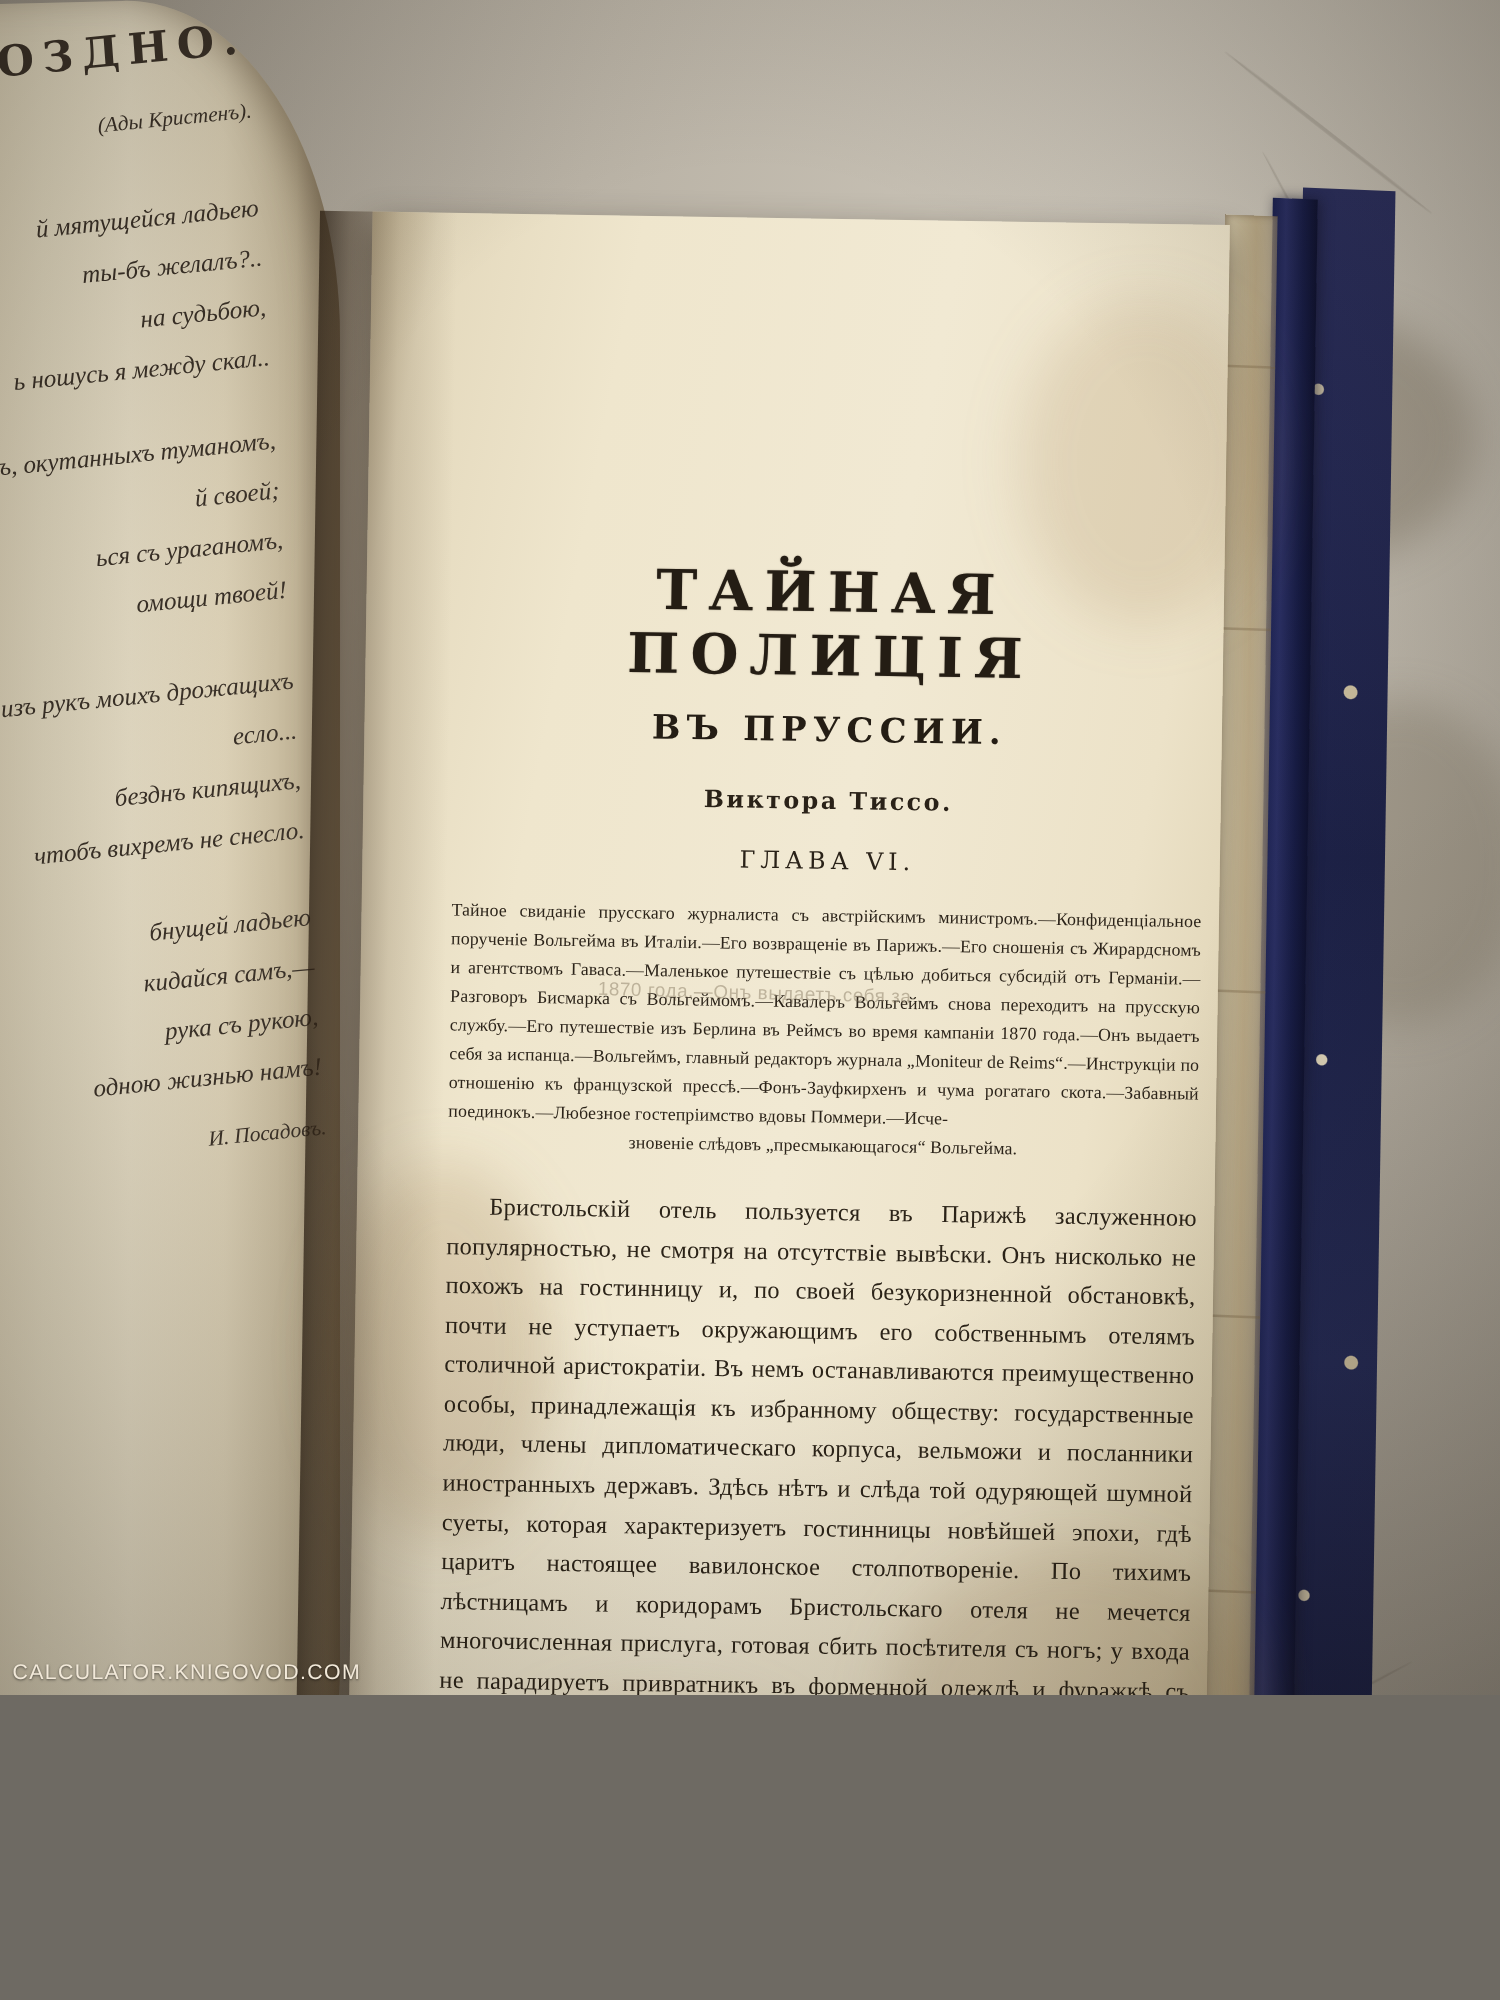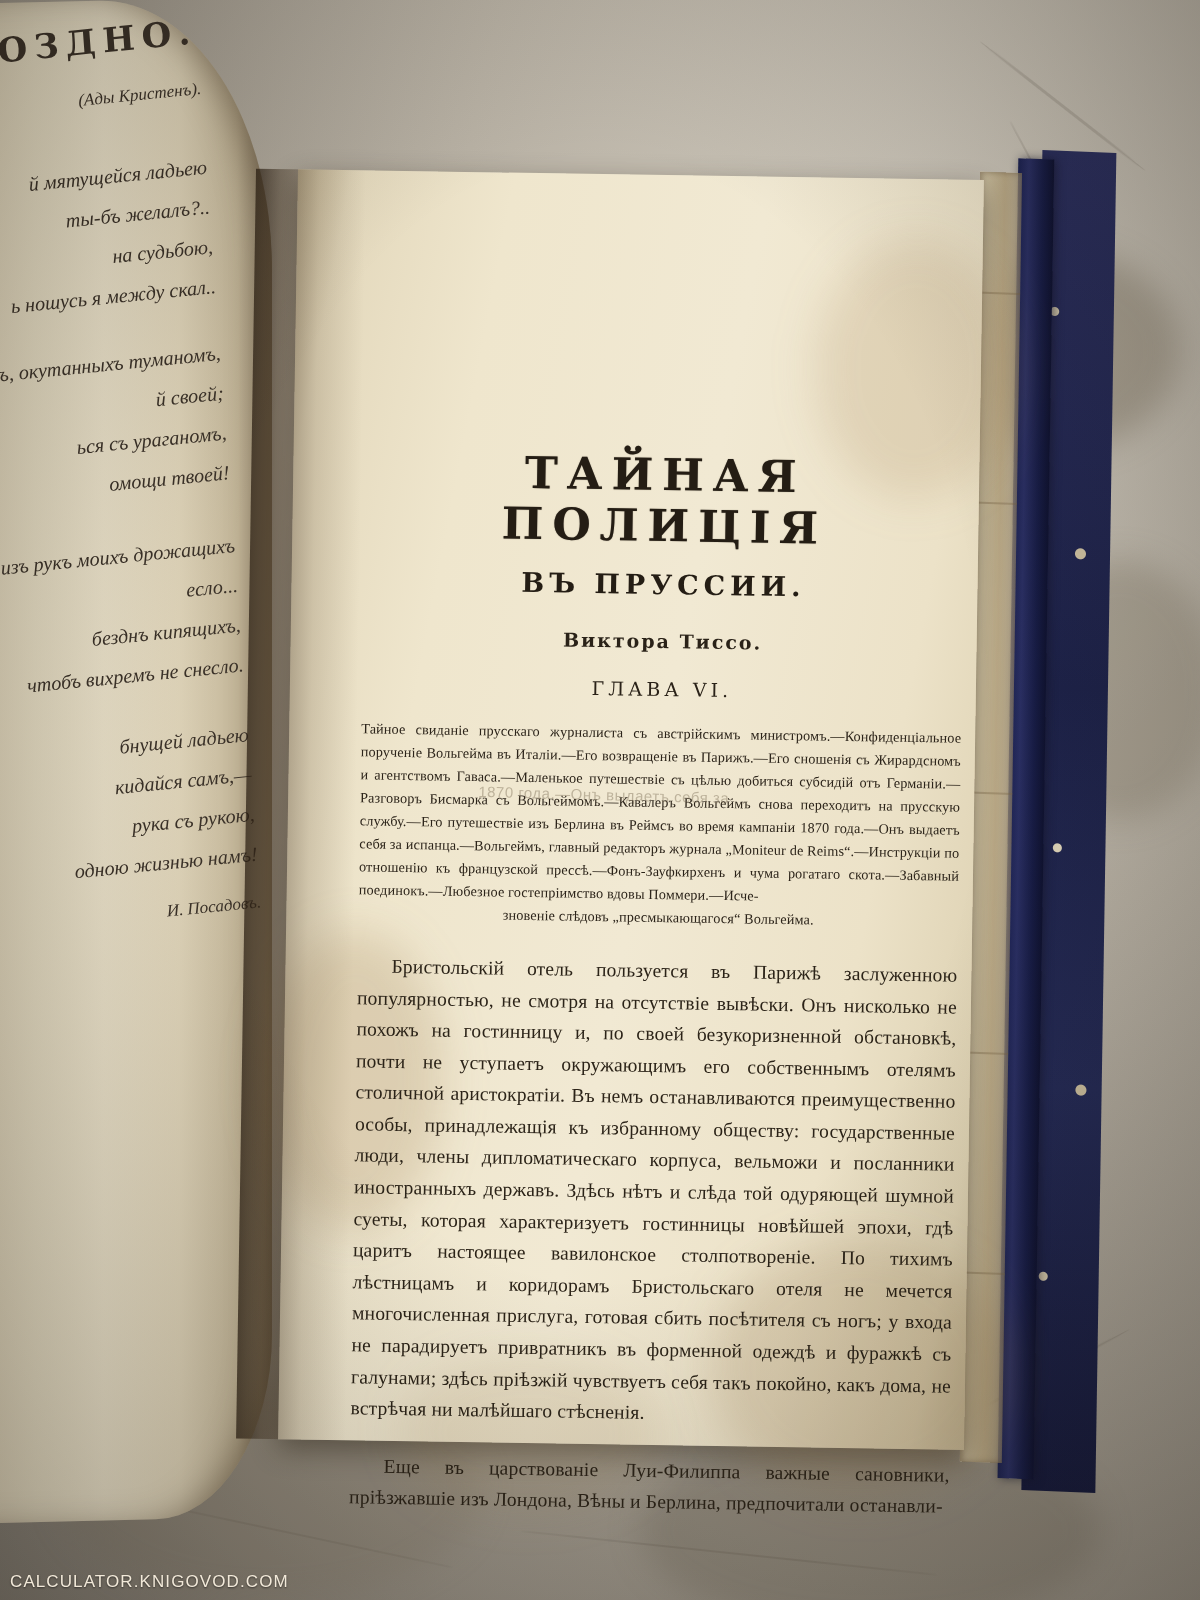--- a/index.html
+++ b/index.html
@@ -3,21 +3,21 @@
 <meta charset="utf-8">
 <style>
   html, body {
     margin: 0;
     padding: 0;
     background: #6e6a63;
   }
   #page {
     position: relative;
     width: 1200px;
-    height: 1600px;
+    height: 1356px;
     overflow: hidden;
     font-family: "Liberation Serif", serif;
     background:
       radial-gradient(ellipse at 78% 18%, #cfc9bd 0%, #b9b2a5 36%, #9e978b 70%, #837d73 100%);
   }
 
   
   .stone-veins {
     position: absolute;
     inset: 0;

